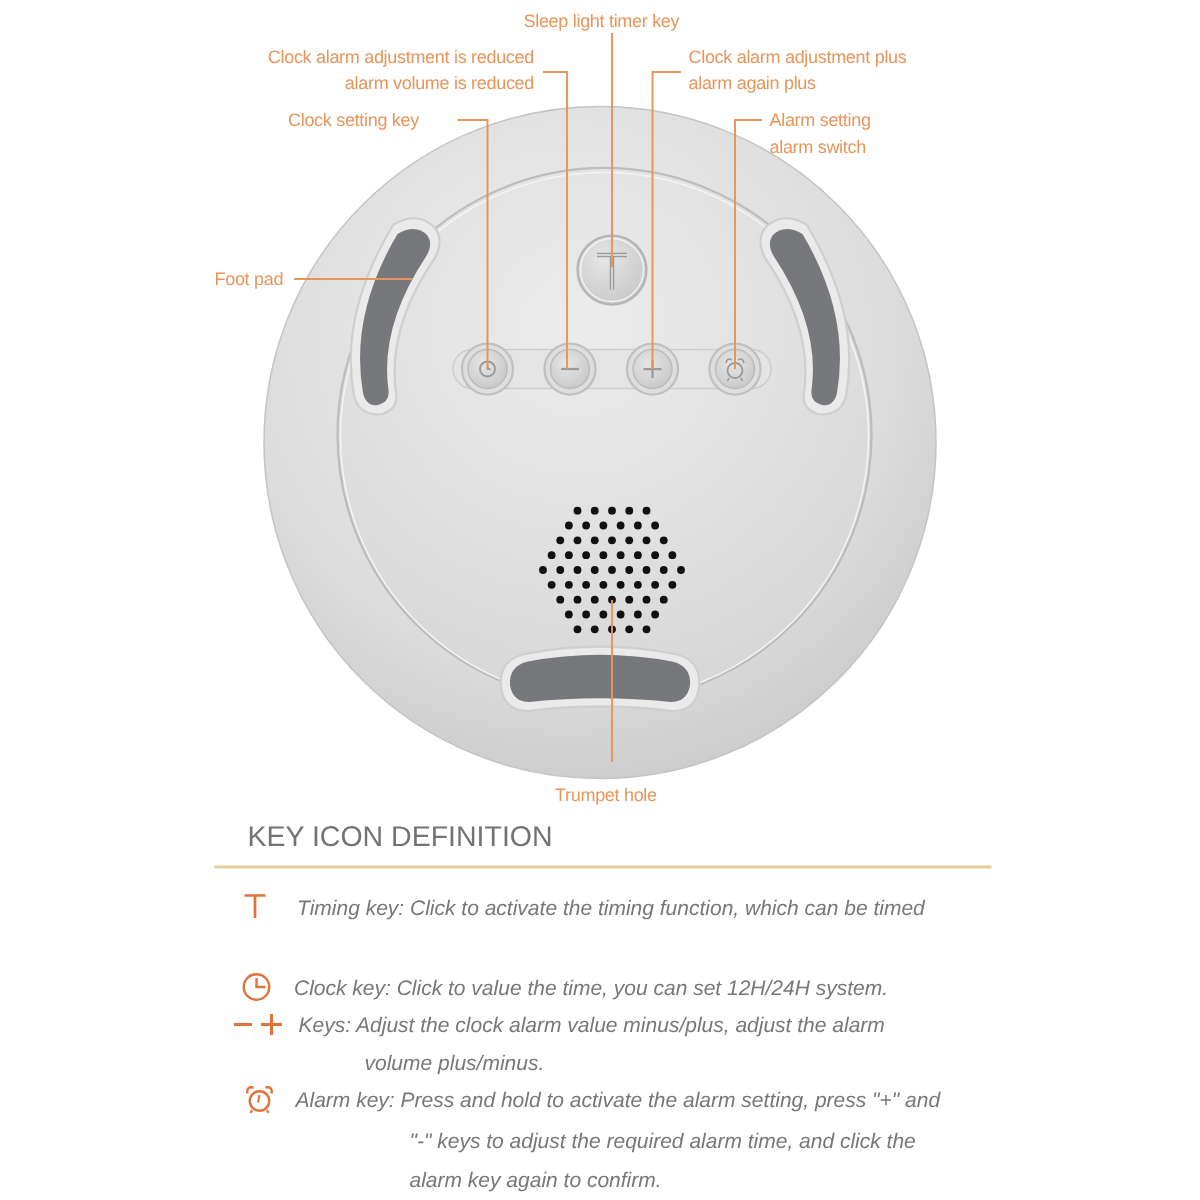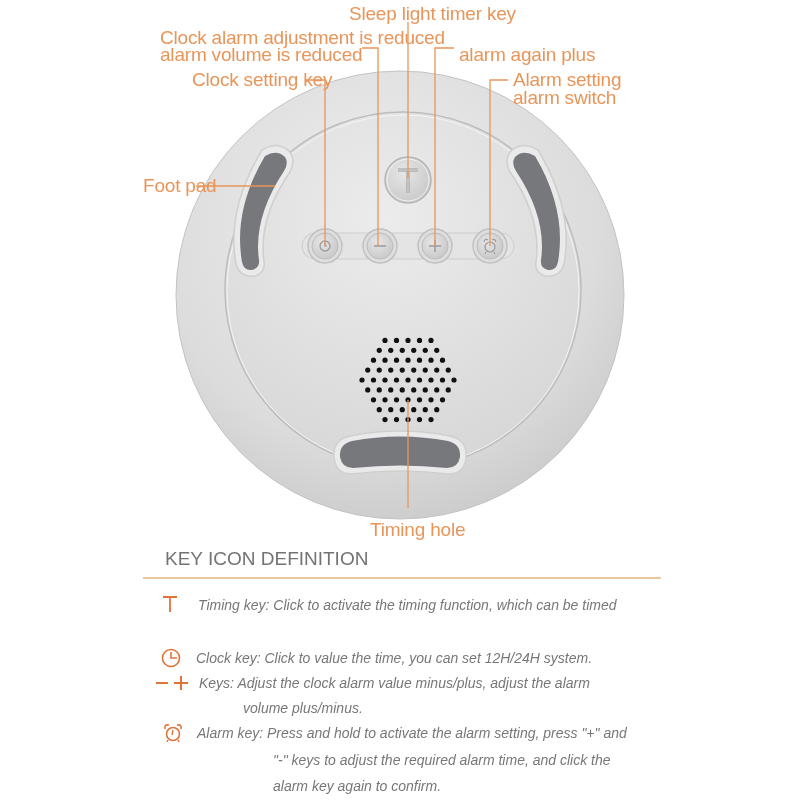--- a/index.html
+++ b/index.html
@@ -1,19 +1,19 @@
 <!DOCTYPE html>
 <html><head>
 <meta charset="utf-8">
 <style>
   html, body { margin:0; padding:0; background:#ffffff; }
   body { width:800px; height:800px; position:relative; overflow:hidden;
          font-family:"Liberation Sans", sans-serif; }
   .stage { position:absolute; left:0; top:0; width:800px; height:800px; }
-  .callout { position:absolute; color:#e8955a; font-size:19px; line-height:18px;
+  .callout { position:absolute; color:#e8955a; font-size:12px; line-height:18px;
              white-space:nowrap; letter-spacing:-0.2px; }
   .callout.right { text-align:right; }
   .heading { position:absolute; left:165px; top:548px; font-size:19px; color:#737373;
              letter-spacing:0px; }
   .divider { position:absolute; left:143px; top:577px; width:518px; height:2px; background:#ecc99a; }
   .def-row { position:absolute; font-size:14px; color:#777; line-height:18px; white-space:nowrap;font-style:italic; }
   .def-icon { position:absolute; }
 </style>
 </head>
 <body>
@@ -162,26 +162,27 @@
       <path d="M305,80 L325,80 L325,246"></path>
       <path d="M508,80 L490,80 L490,246"></path>
       <path d="M196,186 L275,186"></path>
       <path d="M408,400 L408,508"></path>
     </g>
   </svg>
 
   <div class="callout" style="left:349px;top:5px">Sleep light timer key</div>
   <div class="callout right" style="left:160px;top:46px;width:196px">alarm volume is reduced</div>
   <div class="callout right" style="left:160px;top:29px;width:196px">Clock alarm adjustment is reduced</div>
+  <div class="callout" style="left:459px;top:29px">Clock alarm adjustment plus</div>
   <div class="callout" style="left:459px;top:46px">alarm again plus</div>
   <div class="callout" style="left:192px;top:71px">Clock setting key</div>
   <div class="callout" style="left:513px;top:71px">Alarm setting</div>
   <div class="callout" style="left:513px;top:89px">alarm switch</div>
   <div class="callout" style="left:143px;top:177px">Foot pad</div>
-  <div class="callout" style="left:370px;top:521px">Timing hole</div>
+  <div class="callout" style="left:370px;top:521px">Trumpet hole</div>
 
   <div class="heading">KEY ICON DEFINITION</div>
   <div class="divider"></div>
 
   <svg class="def-icon" style="left:160px;top:594px" width="20" height="20">
     <path d="M3,3 L17,3 M10,3 L10,18" stroke="#e0733a" stroke-width="1.8" fill="none"></path>
   </svg>
   <div class="def-row" style="left:198px;top:596px">Timing key: Click to activate the timing function, which can be timed</div>
 
   <svg class="def-icon" style="left:160px;top:647px" width="22" height="22">

